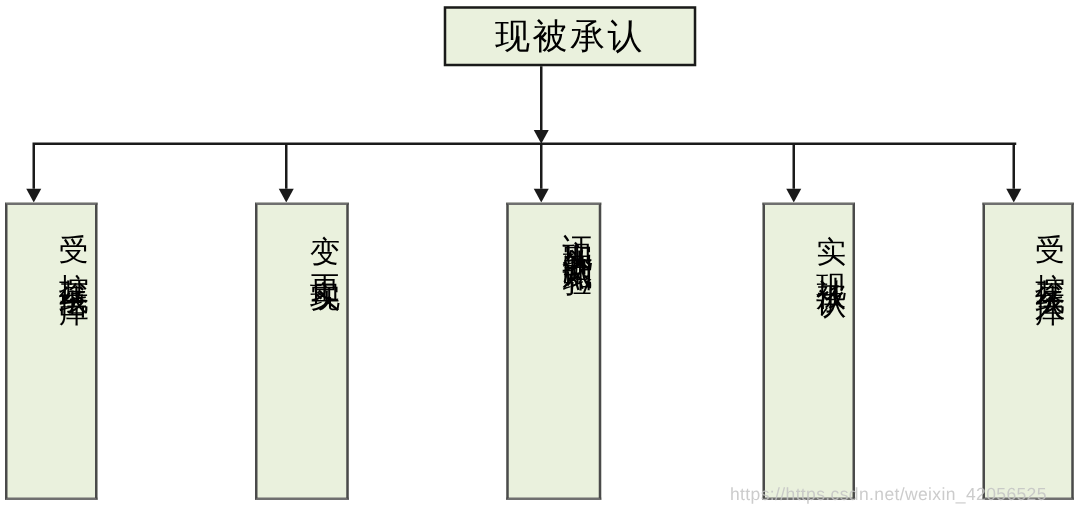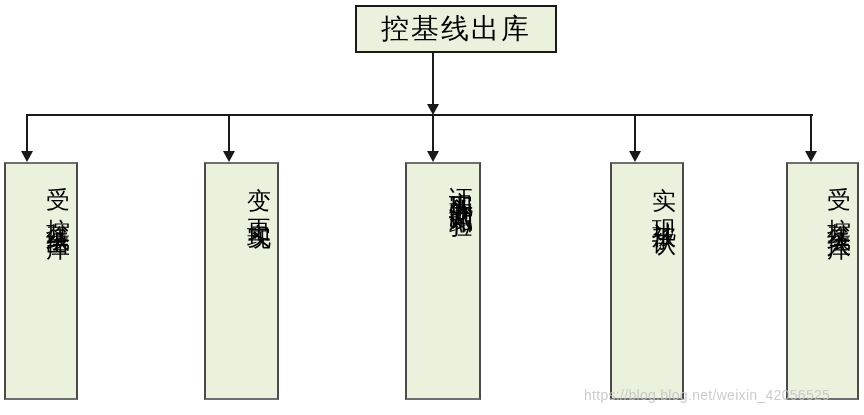--- a/index.html
+++ b/index.html
@@ -79,21 +79,21 @@
     letter-spacing: 0.3px; z-index: 10;
     white-space: nowrap;
   }
 </style>
 </head>
 <body>
 
 <div class="canvas">
 
   <div class="node node-root">
-    <span>控基线出库</span>
+    <span>现被承认</span>
   </div>
 
   <div class="line stem-root"></div>
   <div class="arrowhead ah-root"></div>
   <div class="line h-line"></div>
 
   <div class="line drop d1"></div>
   <div class="line drop d2"></div>
   <div class="line drop d3"></div>
   <div class="line drop d4"></div>
@@ -118,15 +118,15 @@
   </div>
 
   <div class="node node-child box4">
     <span class="vtext">实　现被承认</span>
   </div>
 
   <div class="node node-child box5">
     <span class="vtext">受　控基线入库</span>
   </div>
 
-  <div class="watermark">https://blog.blog.net/weixin_42056525</div>
+  <div class="watermark">https://https.csdn.net/weixin_42056525</div>
 
 </div>
 
 </body></html>

